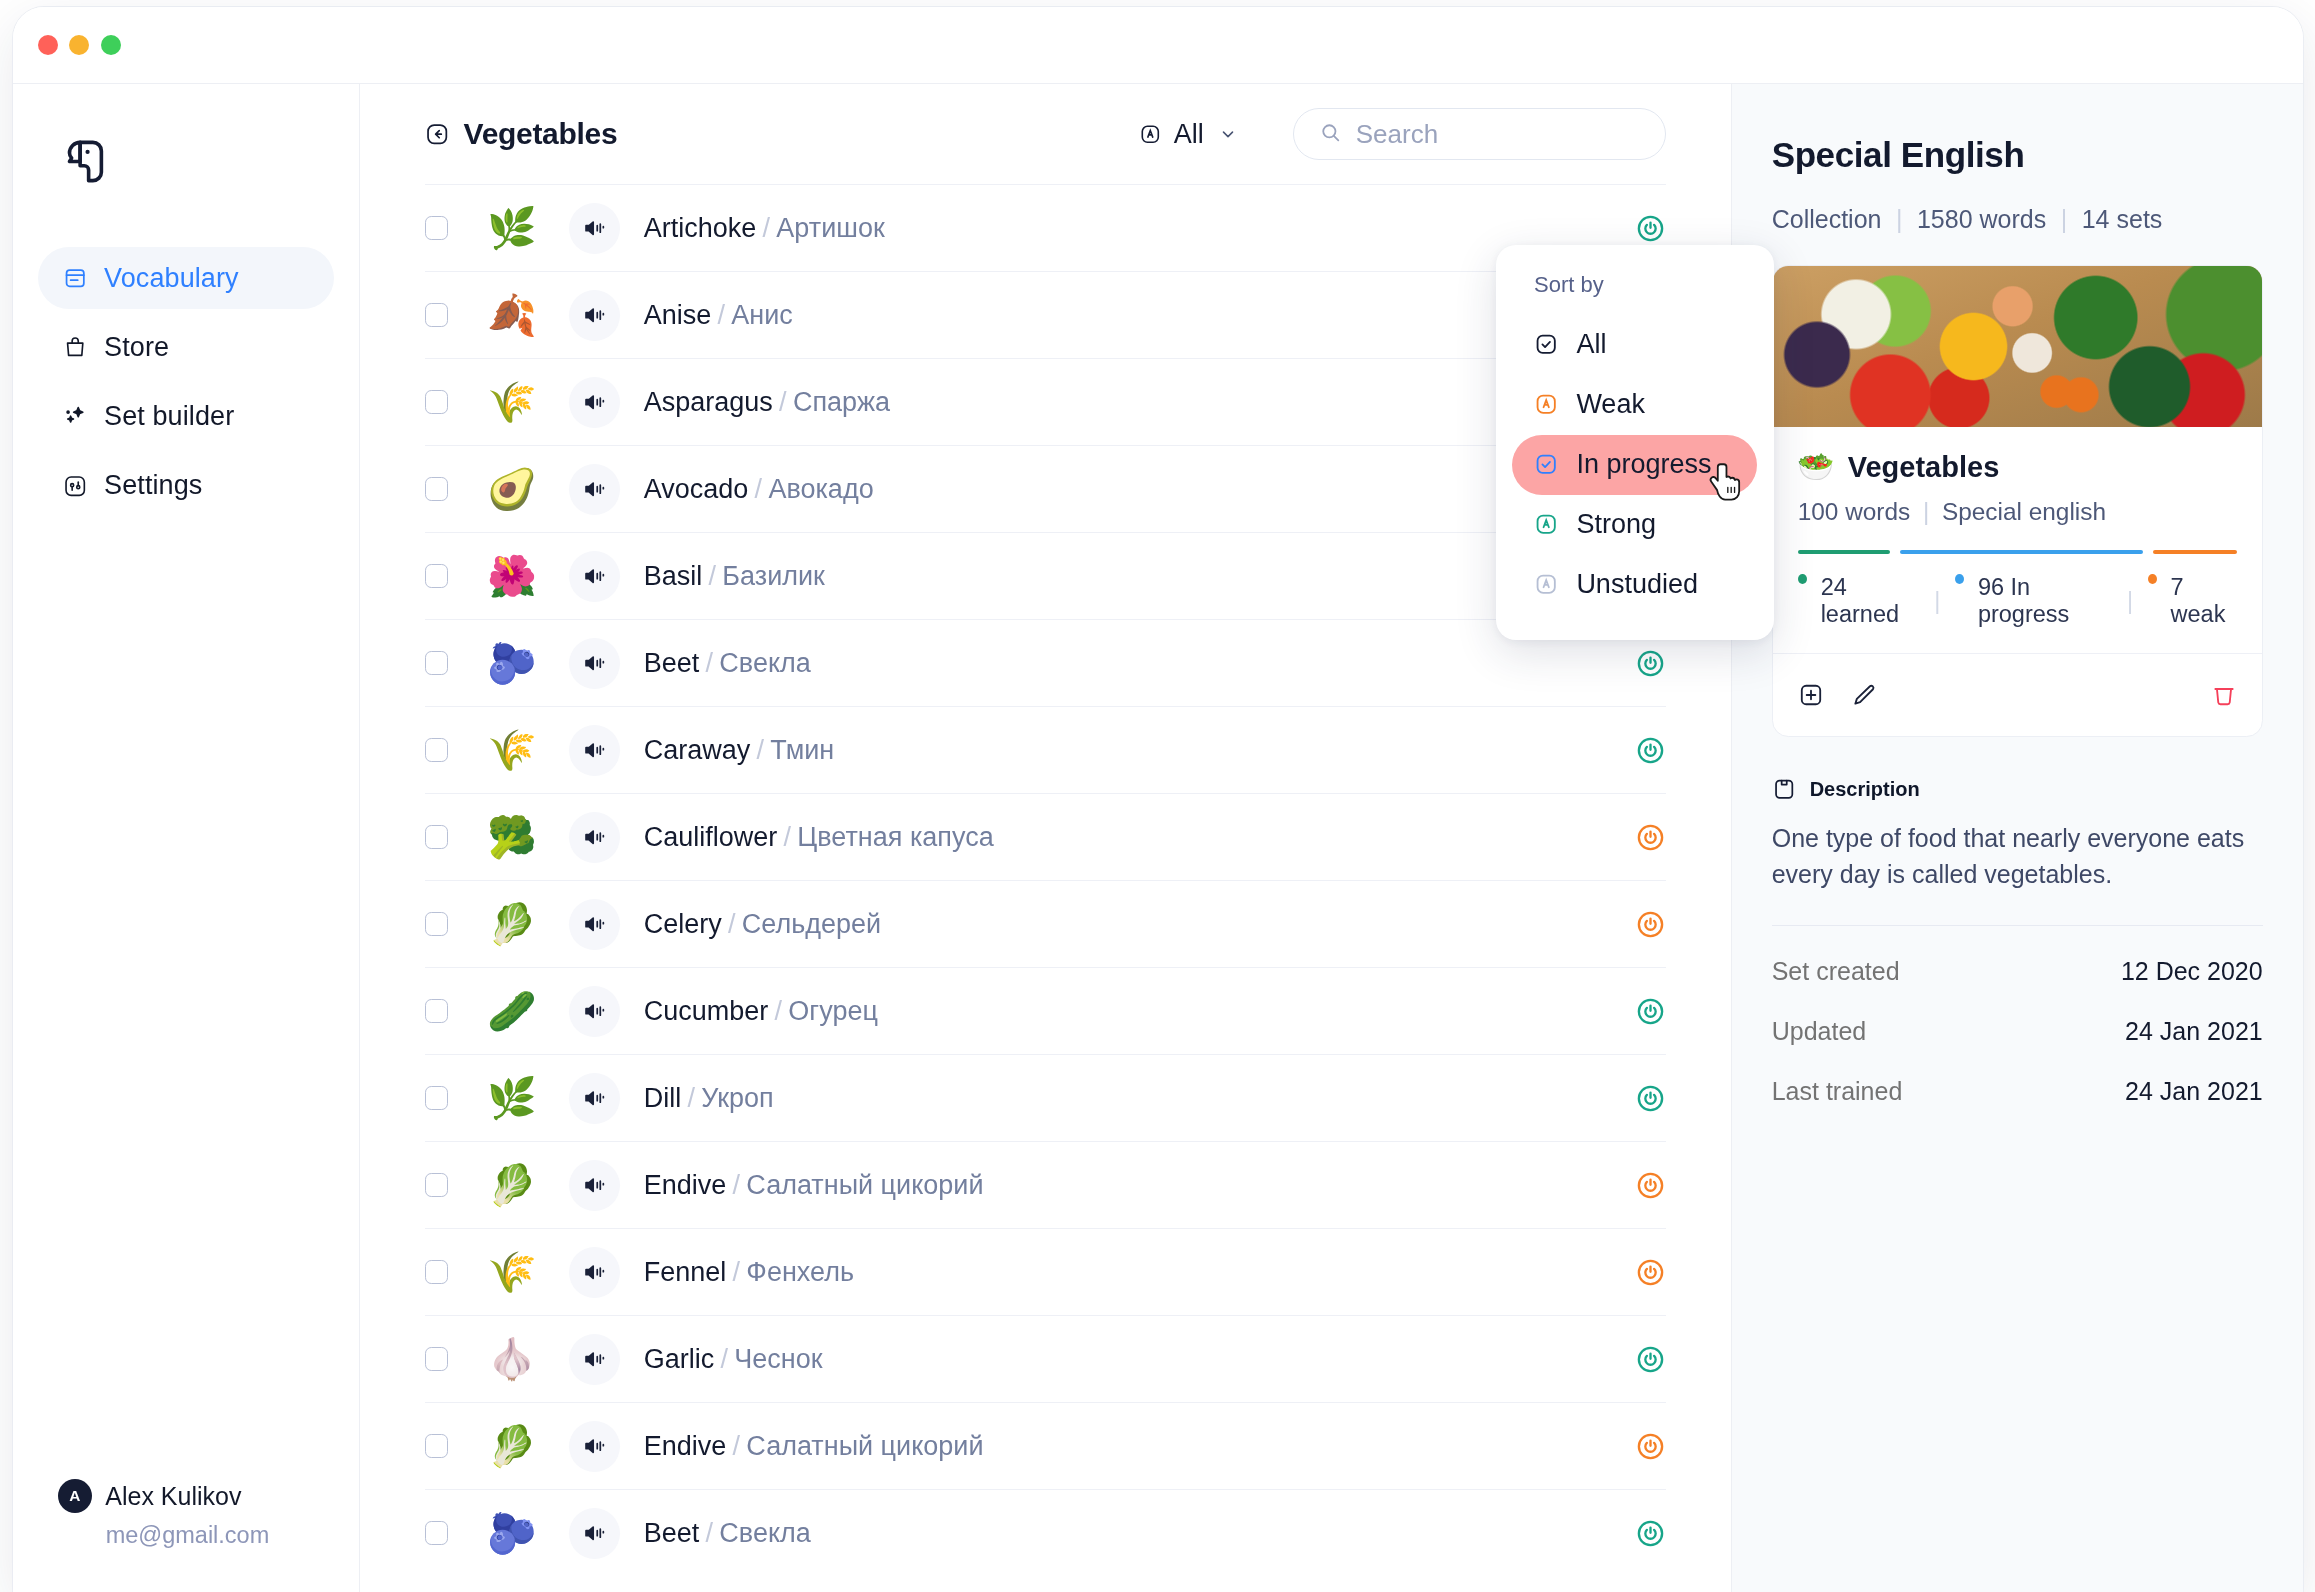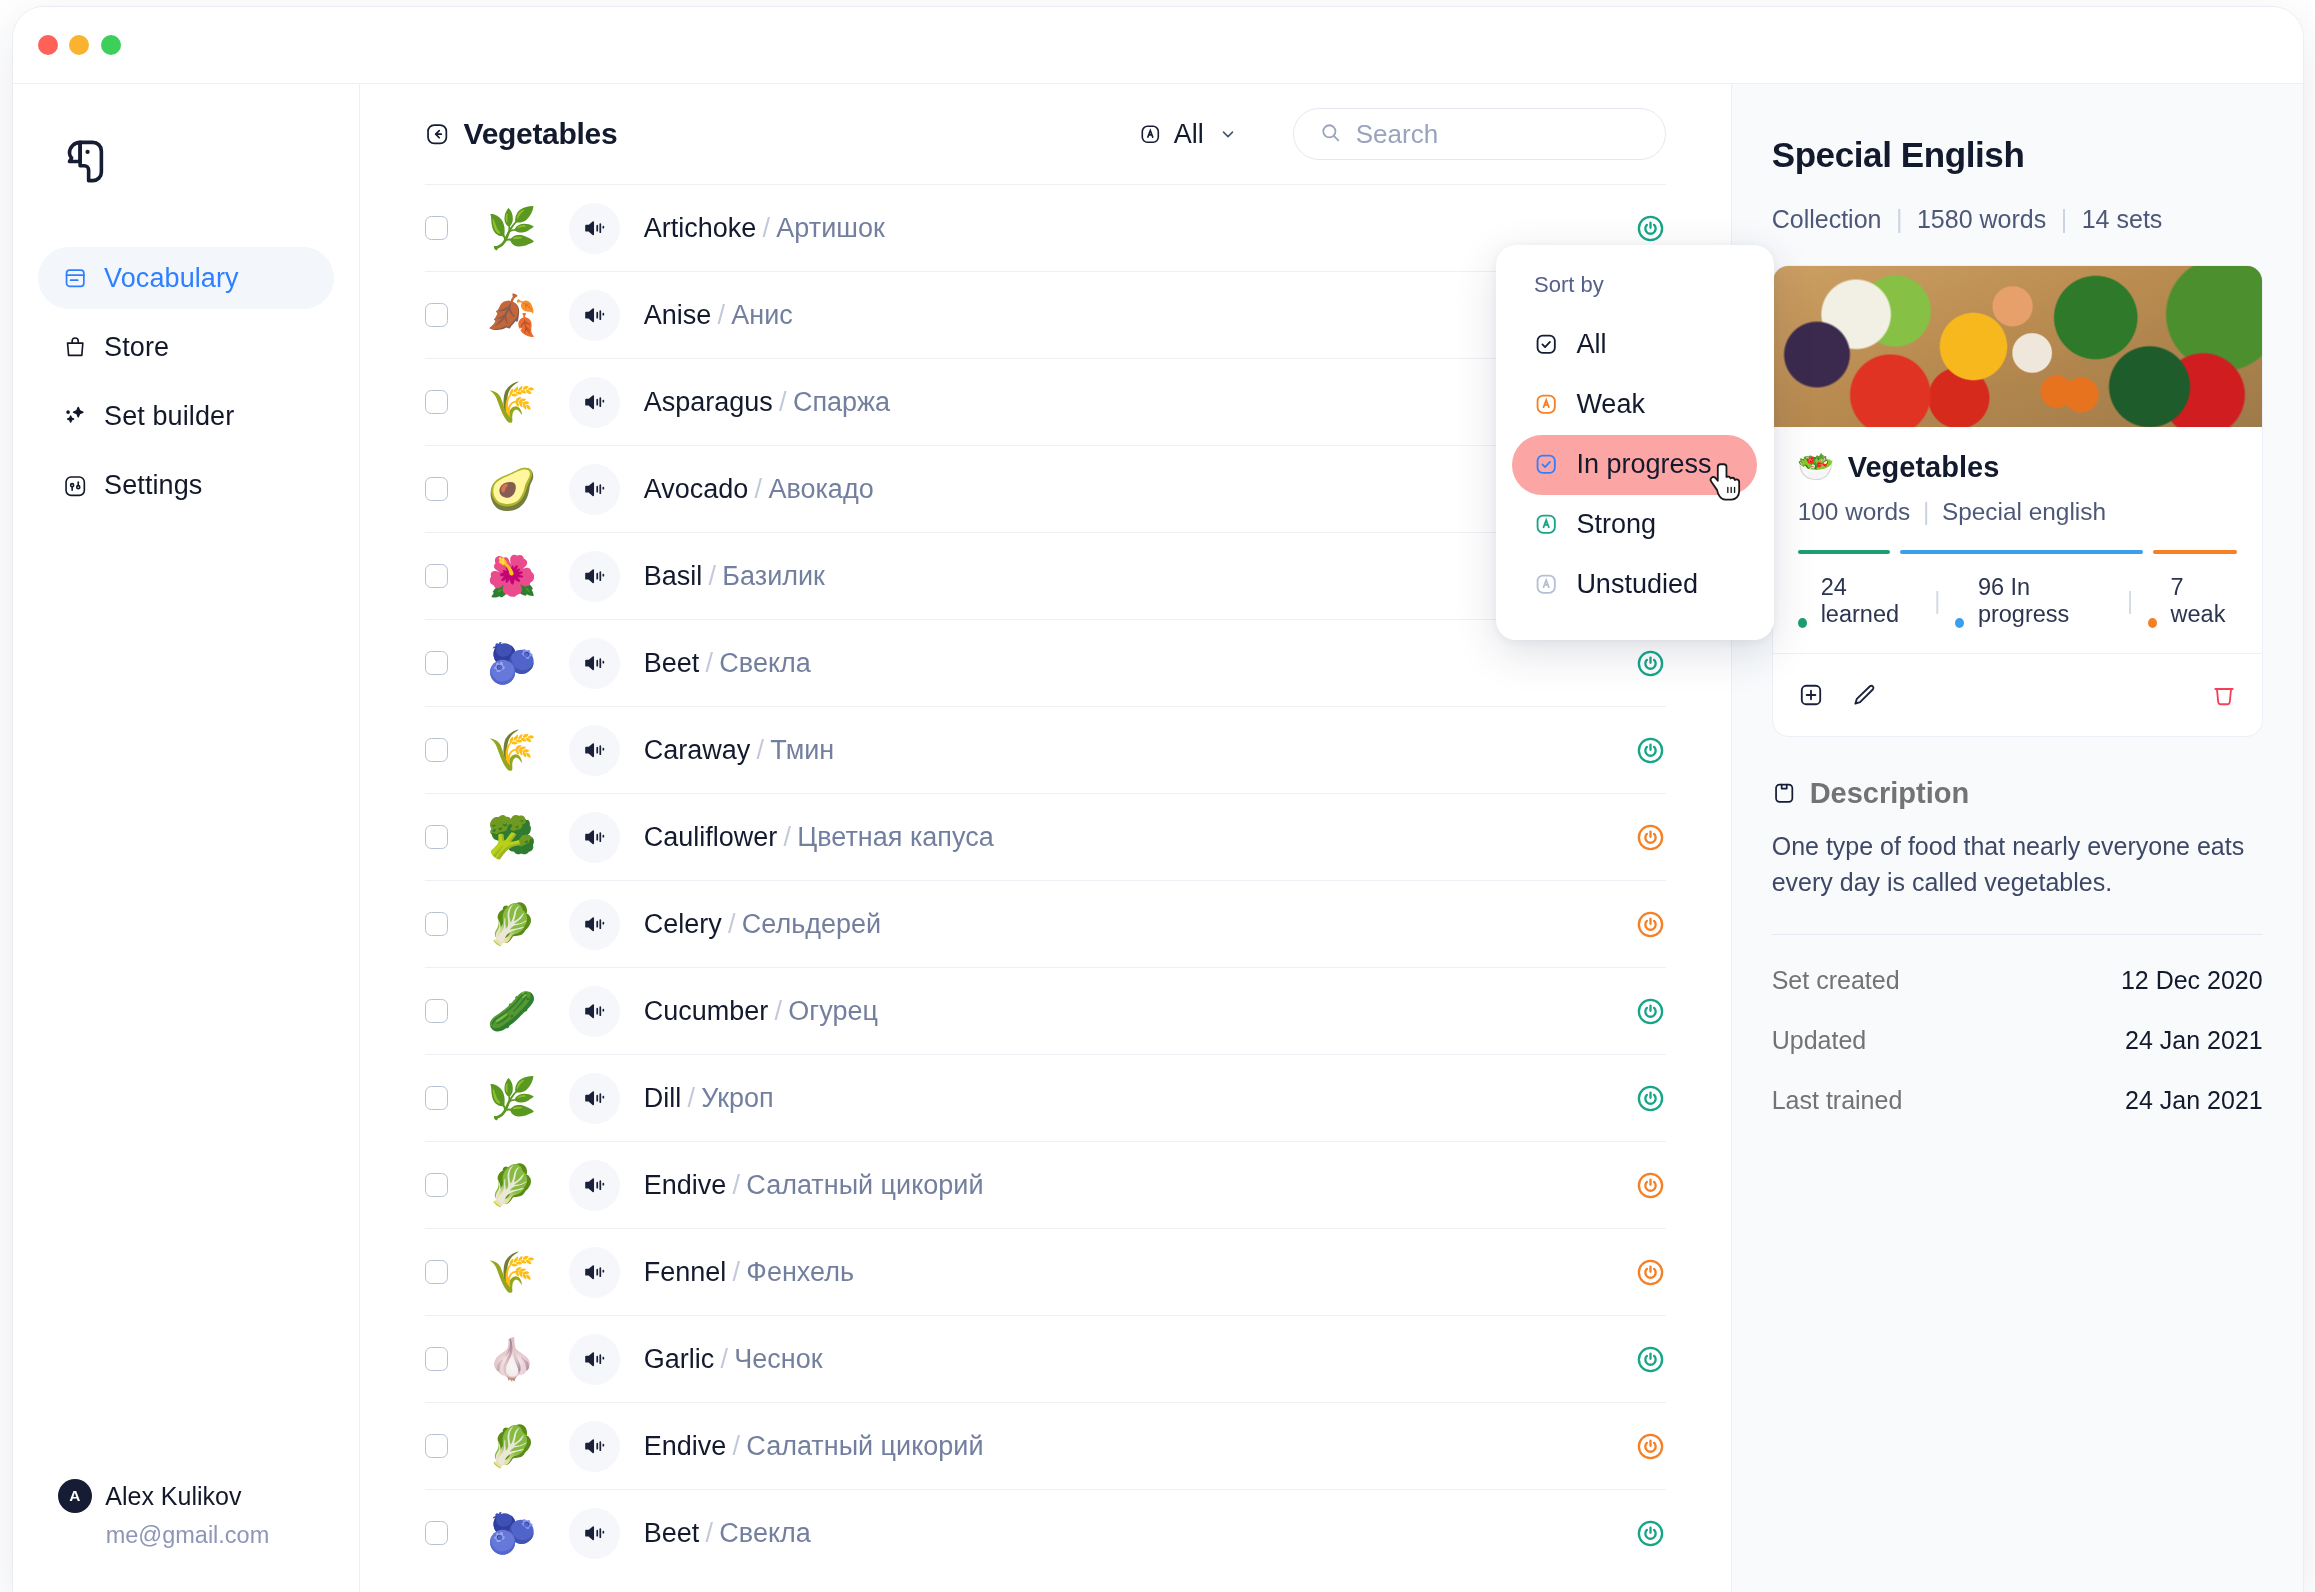--- a/index.html
+++ b/index.html
@@ -222,37 +222,37 @@
   }
   .card-inner { padding: 23.5px 25px 25px 25px; }
   .card-h { display: flex; align-items: center; gap: 12.7px; }
   .card-emoji { font-size: 30px; line-height: 1; }
   .card-title { font-size: 29px; font-weight: bold; color: #131a2e; }
   .card-sub { margin-top: 14.5px; font-size: 24.4px; color: #4d5878; display: flex; align-items: center; }
   .card-sub .pipe { color: #ccd3e2; padding: 0 12.7px; }
   .bars { margin-top: 23.5px; display: flex; gap: 10px; align-items: center; }
   .bar { height: 4.5px; border-radius: 2.7px; }
   .legend { margin-top: 20px; display: flex; align-items: center; font-size: 23.5px; color: #2c3550; }
-  .lg { display: flex; align-items: flex-end; gap: 14px; }
+  .lg { display: flex; align-items: flex-start; gap: 14px; }
   .lg i { width: 10px; height: 10px; border-radius: 50%; display: inline-block; }
   .legend .pipe { color: #d3d9e6; padding: 0 14.5px; }
 
   .card-actions {
     border-top: 0.9px solid #eef0f6;
     height: 83px;
     display: flex; align-items: center;
     padding: 0 25px;
     gap: 27px;
   }
   .act { width: 26px; height: 26px; color: #1a2138; cursor: pointer; }
   .act.trash { color: #f5405a; margin-left: auto; }
 
   .desc-head { margin-top: 40px; display: flex; align-items: center; gap: 13.6px; }
   .desc-ico { width: 24.4px; height: 24.4px; color: #151c33; }
-  .desc-title { font-size: 29px; font-weight: bold; color: #737373; }
+  .desc-title { font-size: 20px; font-weight: bold; color: #0f172a; }
   .desc-body { margin-top: 18px; font-size: 25px; line-height: 1.45; color: #3e4866; }
 
   .meta-sep { margin-top: 33px; height: 0.9px; background: #e7eaf2; }
   .meta-row {
     display: flex; justify-content: space-between; align-items: center;
     margin-top: 31px;
   }
   .meta-k { font-size: 25px; color: #737373; }
   .meta-v { font-size: 25px; color: #131a2e; }
 </style>

